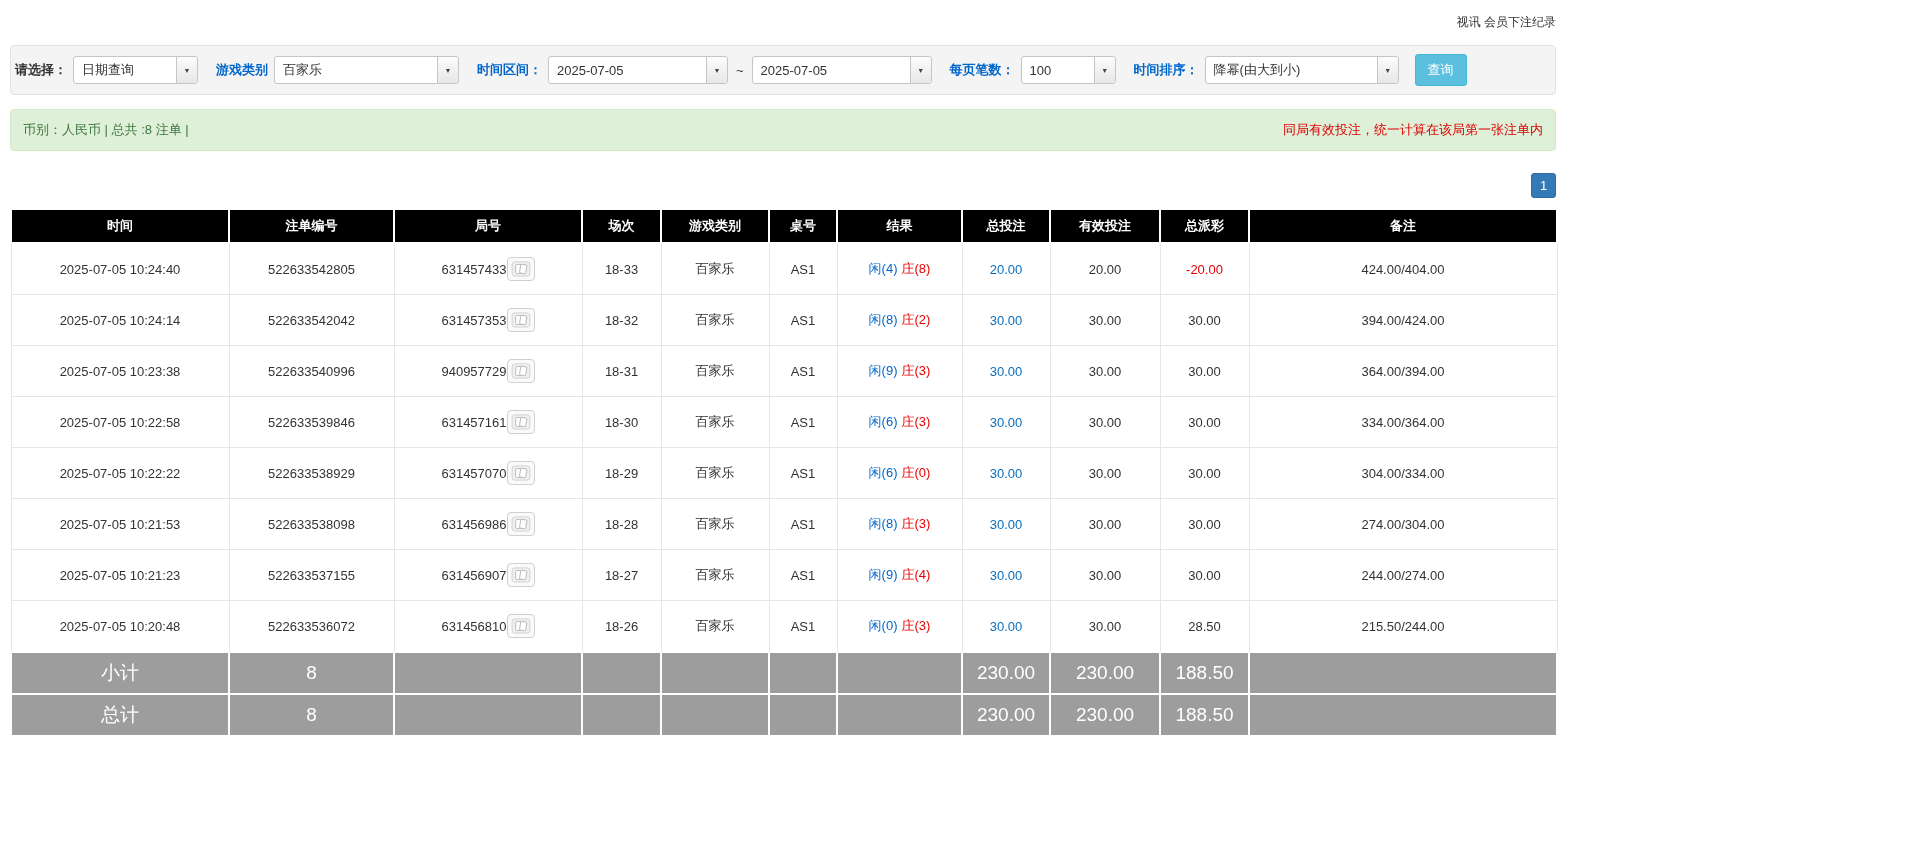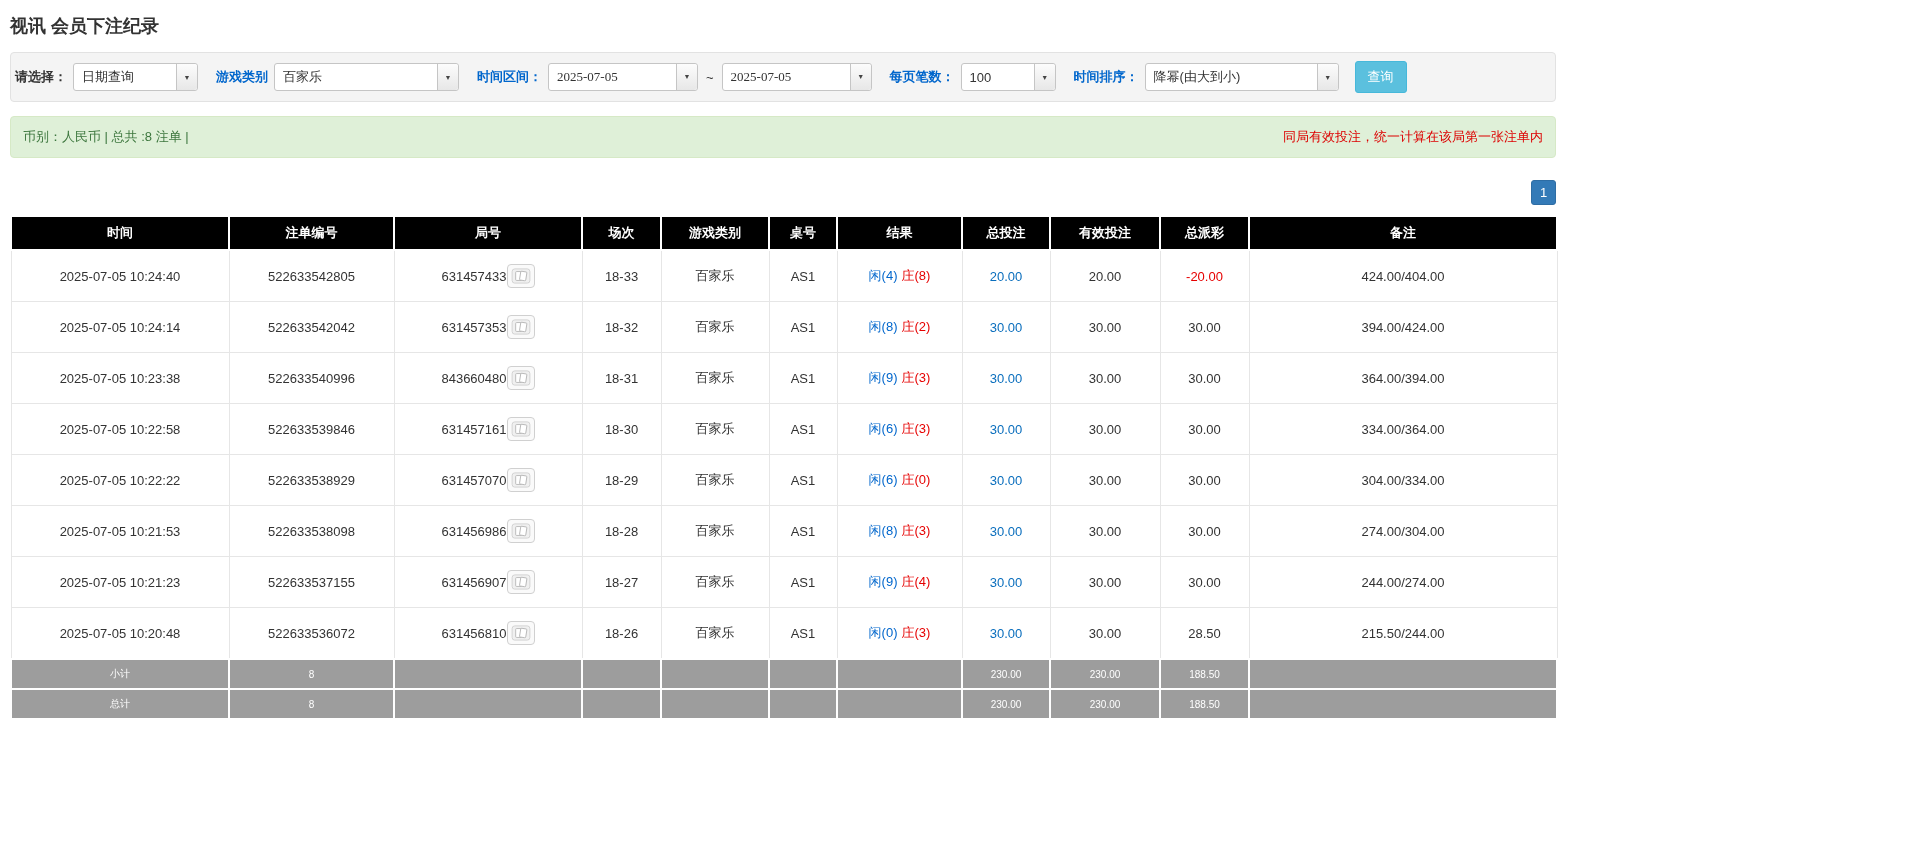--- a/index.html
+++ b/index.html
@@ -4,21 +4,21 @@
 <style>
   * { box-sizing: border-box; }
   html, body { margin: 0; padding: 0; background: #fff; }
   body {
     width: 1918px; height: 843px; overflow: hidden;
     font-family: "Liberation Sans", "DejaVu Sans", sans-serif;
     color: #333;
   }
   .page { width: 1566px; padding: 8px 10px 0 10px; }
 
-  .page-title { font-size: 18px; font-weight: 700; color: #333; margin: 6px 0 14px 0; }
+  .page-title { font-size: 12px; font-weight: 400; color: #333; margin: 6px 0 14px 0; text-align: right; }
 
   
   .filter-bar {
     background: #f4f4f4; border: 1px solid #e2e2e2; border-radius: 4px;
     padding: 8px 4px; display: flex; align-items: center; gap: 6px;
   }
   .flabel { font-size: 13px; font-weight: bold; color: #0066cc; white-space: nowrap; margin-left: 12px; }
   .flabel.first { margin-left: 0; }
   .flabel.dark { color: #333; }
   .tilde { font-size: 13px; color: #333; margin: 0 2px; }
@@ -27,21 +27,21 @@
     display: inline-flex; align-items: stretch; height: 28px;
     border: 1px solid #c5c5c5; border-radius: 3px; background: #fff; cursor: pointer;
   }
   .combo-text { flex: 1; display: flex; align-items: center; padding: 0 8px; font-size: 13px; color: #333; white-space: nowrap; overflow: hidden; }
   .combo-arrow {
     width: 21px; border-left: 1px solid #c5c5c5; border-radius: 0 3px 3px 0;
     background: linear-gradient(#fcfcfc, #e7e7e7);
     display: flex; align-items: center; justify-content: center;
     font-size: 7px; color: #444;
   }
-  .c-select { width: 125px; } .c-game { width: 185px; } .c-date { width: 150px; font-family: Liberation Serif, serif; }
+  .c-select { width: 125px; } .c-game { width: 185px; } .c-date { width: 180px; }
   .c-size { width: 95px; } .c-sort { width: 194px; }
 
   .search-btn {
     margin-left: 10px; background: #5bc0de; border: 1px solid #46b8da; color: #fff;
     font-size: 13px; padding: 6px 12px; border-radius: 3px; cursor: pointer;
     font-family: inherit;
   }
 
   
   .alert {
@@ -64,21 +64,21 @@
   th {
     background: #000; color: #fff; font-size: 13px; font-weight: bold;
     padding: 7px 4px; border: 2px solid #fff; text-align: center; white-space: nowrap;
   }
   tbody td {
     font-size: 13px; color: #333; text-align: center; padding: 13px 4px;
     border: 1px solid #e6e6e6; background: #fff; white-space: nowrap;
   }
   tr.footer td {
     background: #9d9d9d; color: #fff; border: 2px solid #fff;
-    padding: 7px 4px; font-size: 10px; text-align: center;
+    padding: 7px 4px; font-size: 19px; text-align: center;
   }
   .player { color: #0066cc; margin-right: 4px; }
   .banker { color: #e60000; }
   .betlink { color: #0a6ebd; text-decoration: none; cursor: pointer; }
   .neg { color: #e60000; }
   .round-wrap { display: inline-flex; align-items: center; }
   .round-icon {
     display: inline-flex; align-items: center; justify-content: center;
     width: 28px; height: 24px; border: 1px solid #d0d0d0; border-radius: 4px;
     background: #fafafa; cursor: pointer;
@@ -226,21 +226,21 @@
     <td>30.00</td>
     <td>30.00</td>
     <td>394.00/424.00</td>
   </tr>
 
   <tr>
     <td>2025-07-05 10:23:38</td>
     <td>522633540996</td>
     <td>
       <span class="round-wrap">
-        <span>843660480</span>
+        <span>940957729</span>
         <span class="round-icon">
           <svg width="20" height="16" viewBox="0 0 22 18" aria-hidden="true">
             <rect x="1" y="1" width="20" height="16" rx="3" fill="#f0f0f0" stroke="#cfcfcf"></rect>
             <rect x="5" y="4" width="7" height="10" rx="1" fill="#ffffff" stroke="#b5b5b5"></rect>
             <rect x="10" y="4" width="7" height="10" rx="1" fill="#ffffff" stroke="#b5b5b5" transform="rotate(9 13.5 9)"></rect>
           </svg>
         </span>
       </span>
     </td>
     <td>18-31</td>

